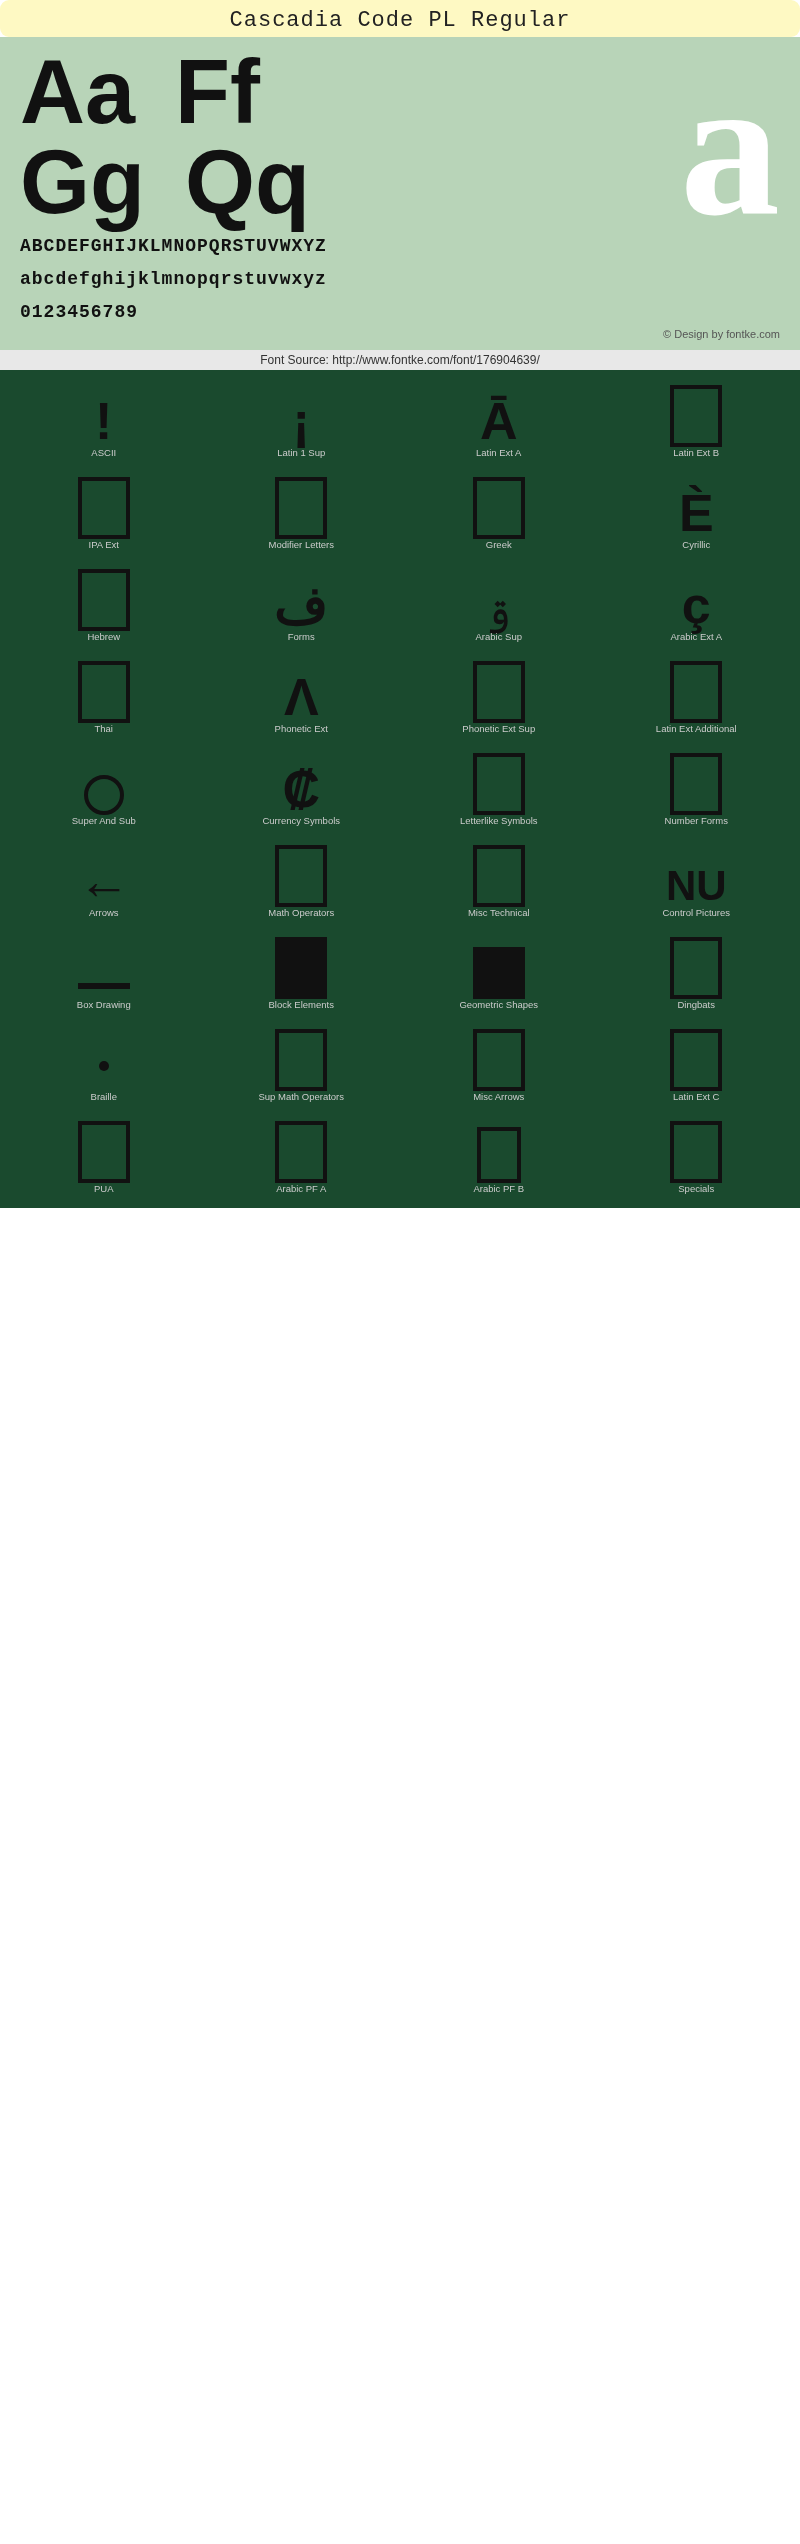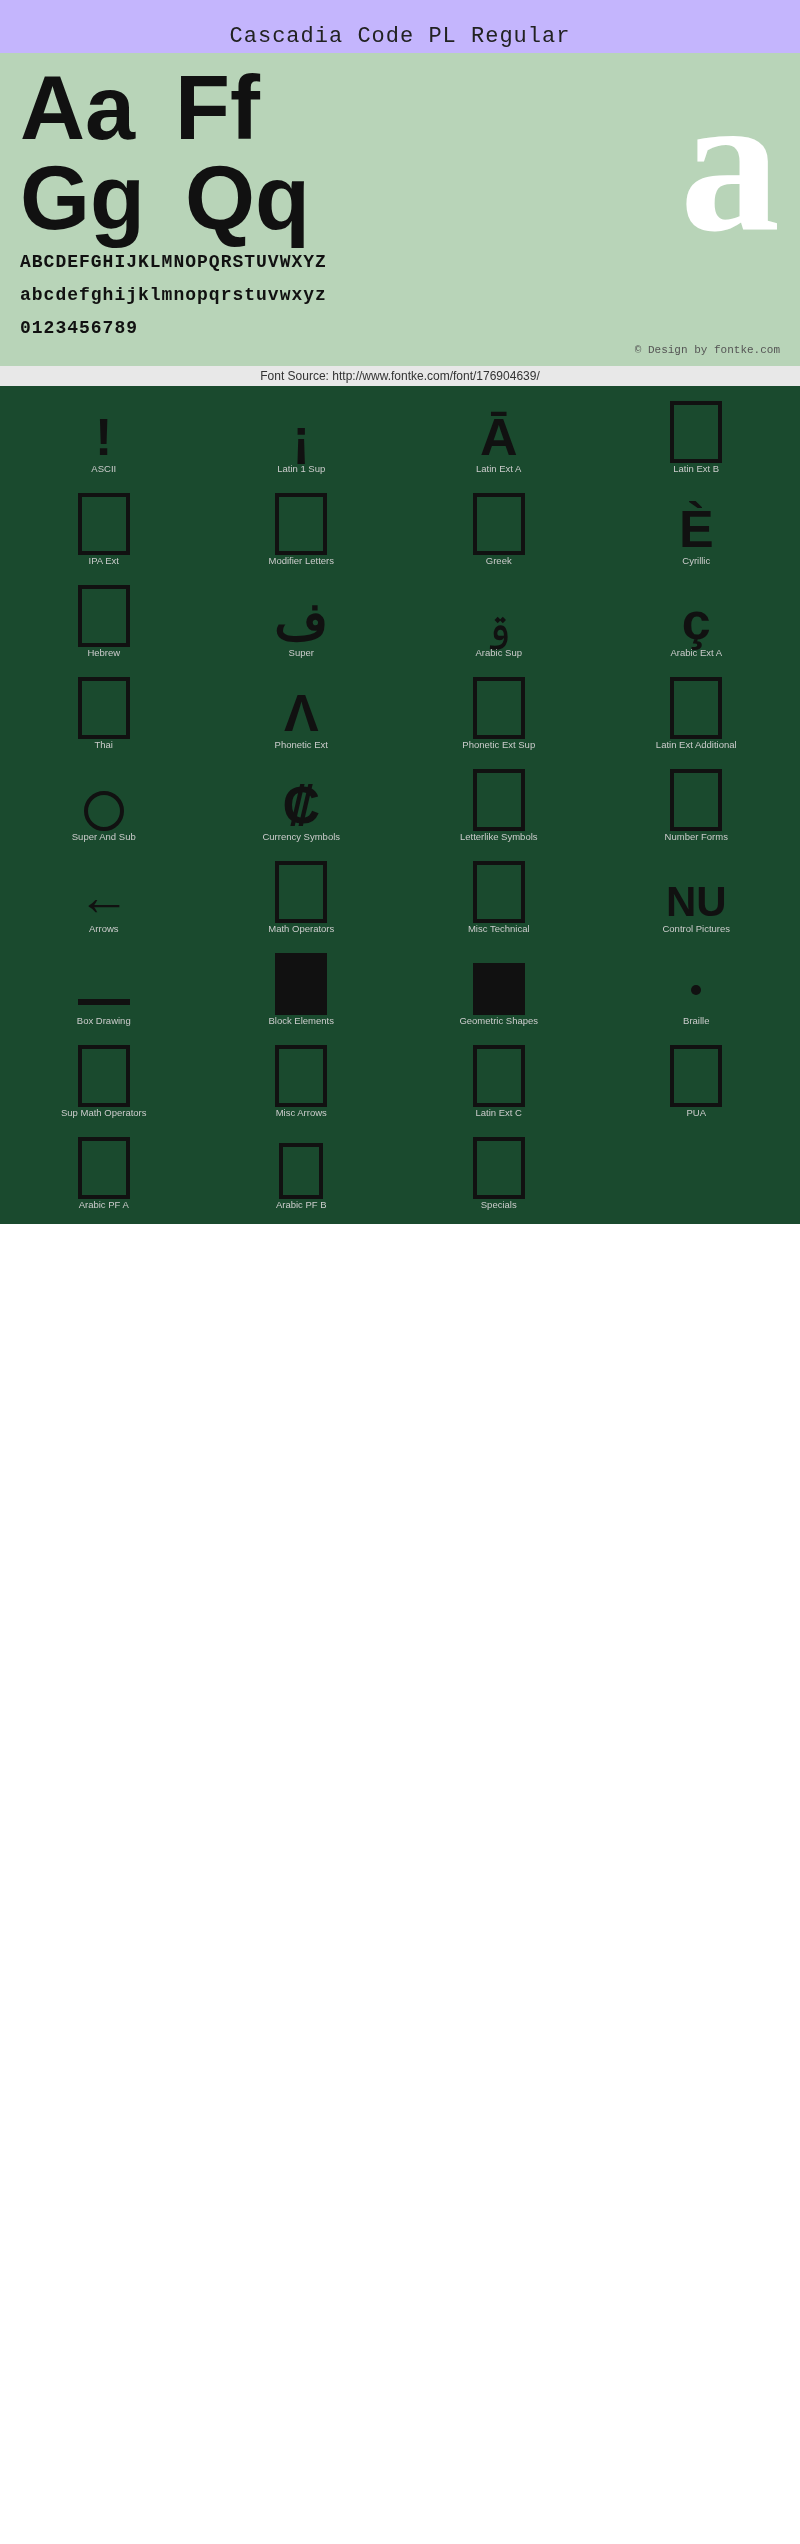--- a/index.html
+++ b/index.html
@@ -4,23 +4,24 @@
   <style>
     * { margin: 0; padding: 0; box-sizing: border-box; }
     body {
       width: 800px;
       background: #fff;
       font-family: 'Courier New', monospace;
     }
 
     
     .header {
-      background: #c4b5fd;
+      background: #fef9c3;
       text-align: center;
-      padding: 24px 0 4px 0;
+      padding: 8px 0 4px 0;
+      border-radius: 9px;
     }
     .font-title {
       font-family: 'Courier New', monospace;
       font-size: 22px;
       color: #222;
       letter-spacing: 1px;
     }
 
     
     .preview-section {
@@ -59,21 +60,21 @@
       font-family: 'Courier New', monospace;
       font-weight: bold;
       line-height: 1.5;
       margin-top: 6px;
     }
     .copyright {
       text-align: right;
       font-size: 11px;
       color: #555;
       margin-top: 2px;
-      font-family: Liberation Mono, monospace;
+      font-family: Liberation Sans, sans-serif;
     }
 
     
     .source-line {
       background: #e8e8e8;
       text-align: center;
       font-size: 12px;
       color: #333;
       padding: 3px 16px;
       font-family: Arial, sans-serif;
@@ -253,21 +254,21 @@
       <div class="grid-cell">
         <div class="cell-glyph">
           <div class="box-glyph"></div>
         </div>
         <div class="cell-label">Hebrew</div>
       </div>
       <div class="grid-cell">
         <div class="cell-glyph">
           <span style="font-size: 52px; color: rgb(17, 17, 17); font-family: Arial, sans-serif; font-weight: bold;">ف</span>
         </div>
-        <div class="cell-label">Super</div>
+        <div class="cell-label">Forms</div>
       </div>
       <div class="grid-cell">
         <div class="cell-glyph">
           <span style="font-size: 42px; color: rgb(17, 17, 17); font-family: Arial, sans-serif;">ۊ</span>
         </div>
         <div class="cell-label">Arabic Sup</div>
       </div>
       <div class="grid-cell">
         <div class="cell-glyph">
           <span style="font-size: 52px; color: rgb(17, 17, 17); font-family: Arial, sans-serif; font-weight: bold;">ç</span>
@@ -356,20 +357,26 @@
         <div class="cell-glyph">
           <div class="solid-box"></div>
         </div>
         <div class="cell-label">Block Elements</div>
       </div>
       <div class="grid-cell">
         <div class="cell-glyph">
           <div class="solid-box-sq"></div>
         </div>
         <div class="cell-label">Geometric Shapes</div>
+      </div>
+      <div class="grid-cell">
+        <div class="cell-glyph">
+          <div class="box-glyph"></div>
+        </div>
+        <div class="cell-label">Dingbats</div>
       </div>
       <div class="grid-cell">
         <div class="cell-glyph">
           <div class="dot-glyph"></div>
         </div>
         <div class="cell-label">Braille</div>
       </div>
       <div class="grid-cell">
         <div class="cell-glyph">
           <div class="box-glyph"></div>

